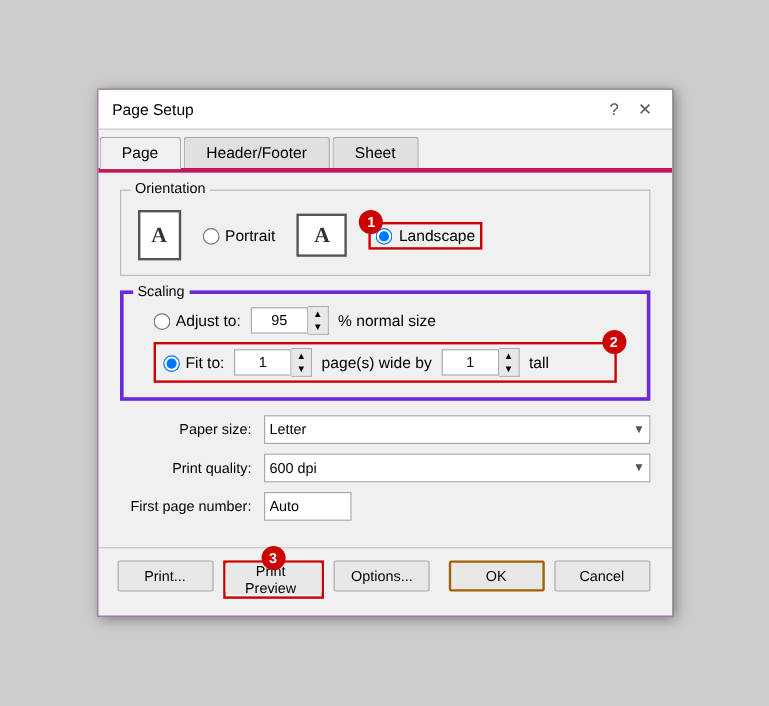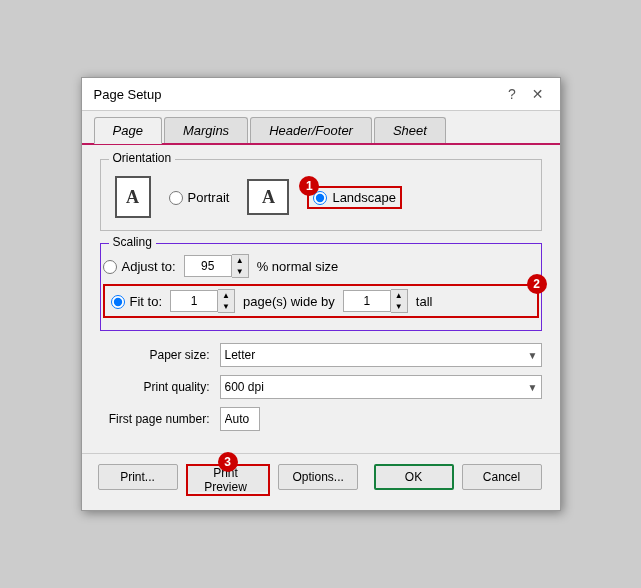--- a/index.html
+++ b/index.html
@@ -41,24 +41,23 @@
       background: none;
       border: none;
       cursor: pointer;
       font-size: 14px;
       color: #555;
       padding: 0 4px;
     }
     .tabs {
       display: flex;
       background: #f0f0f0;
-      border-bottom: 2px solid #be185d;
-      padding: 6px 12px 0;
+      border-bottom: 4px solid #be185d;
+      padding: 6px 1px 0;
       gap: 2px;
-      font-style: italic;
     }
     .tab {
       padding: 5px 18px;
       background: #e0e0e0;
       border: 1px solid #aaa;
       border-bottom: none;
       cursor: pointer;
       font-size: 13px;
       color: #000;
       border-radius: 3px 3px 0 0;
@@ -132,22 +131,22 @@
       background: #cc0000;
       color: #fff;
       font-size: 12px;
       font-weight: bold;
       display: flex;
       align-items: center;
       justify-content: center;
       position: absolute;
     }
     .scaling-section {
-      border: 1px solid #6d28d9;
-      padding: 10px 2px 12px;
+      border: 3px solid #6d28d9;
+      padding: 10px 25px 12px;
       margin-bottom: 12px;
       position: relative;
       background: #f0f0f0;
     }
     .scaling-title {
       position: absolute;
       top: -9px;
       left: 8px;
       background: #f0f0f0;
       padding: 0 4px;
@@ -226,21 +225,21 @@
     .select-arrow {
       position: absolute;
       right: 4px;
       top: 50%;
       transform: translateY(-50%);
       pointer-events: none;
       font-size: 10px;
       color: #555;
     }
     .first-page-input {
-      width: 40px;
+      width: 73px;
       height: 24px;
       border: 1px solid #aaa;
       padding: 0 4px;
       font-size: 12px;
     }
     .button-row {
       display: flex;
       justify-content: flex-end;
       gap: 8px;
       padding: 10px 18px 14px;
@@ -251,21 +250,21 @@
       height: 26px;
       min-width: 80px;
       padding: 0 14px;
       font-size: 12px;
       border: 1px solid #aaa;
       background: #e8e8e8;
       cursor: pointer;
       border-radius: 2px;
     }
     .btn-primary {
-      border: 2px solid #15803d;
+      border: 2px solid #a16207;
       background: #e8e8e8;
     }
     .print-preview-wrapper {
       position: relative;
       display: inline-block;
     }
     .print-preview-box {
       border: 2px solid #cc0000;
       padding: 0;
     }
@@ -300,23 +299,20 @@
     <span class="title-bar-left">Page Setup</span>
     <div class="title-bar-right">
       <button class="title-btn">?</button>
       <button class="title-btn">✕</button>
     </div>
   </div>
 
   <div class="tabs">
     <div class="tab active">
       <span>Page</span>
-    </div>
-    <div class="tab">
-      <span>Margins</span>
     </div>
     <div class="tab">
       <span>Header/Footer</span>
     </div>
     <div class="tab">
       <span>Sheet</span>
     </div>
   </div>
 
   <div class="content">

